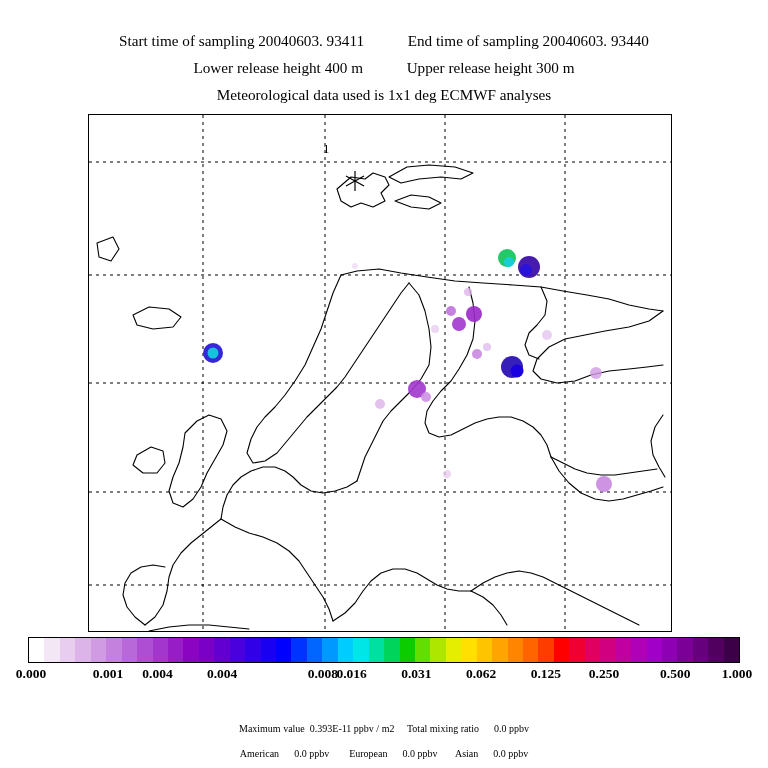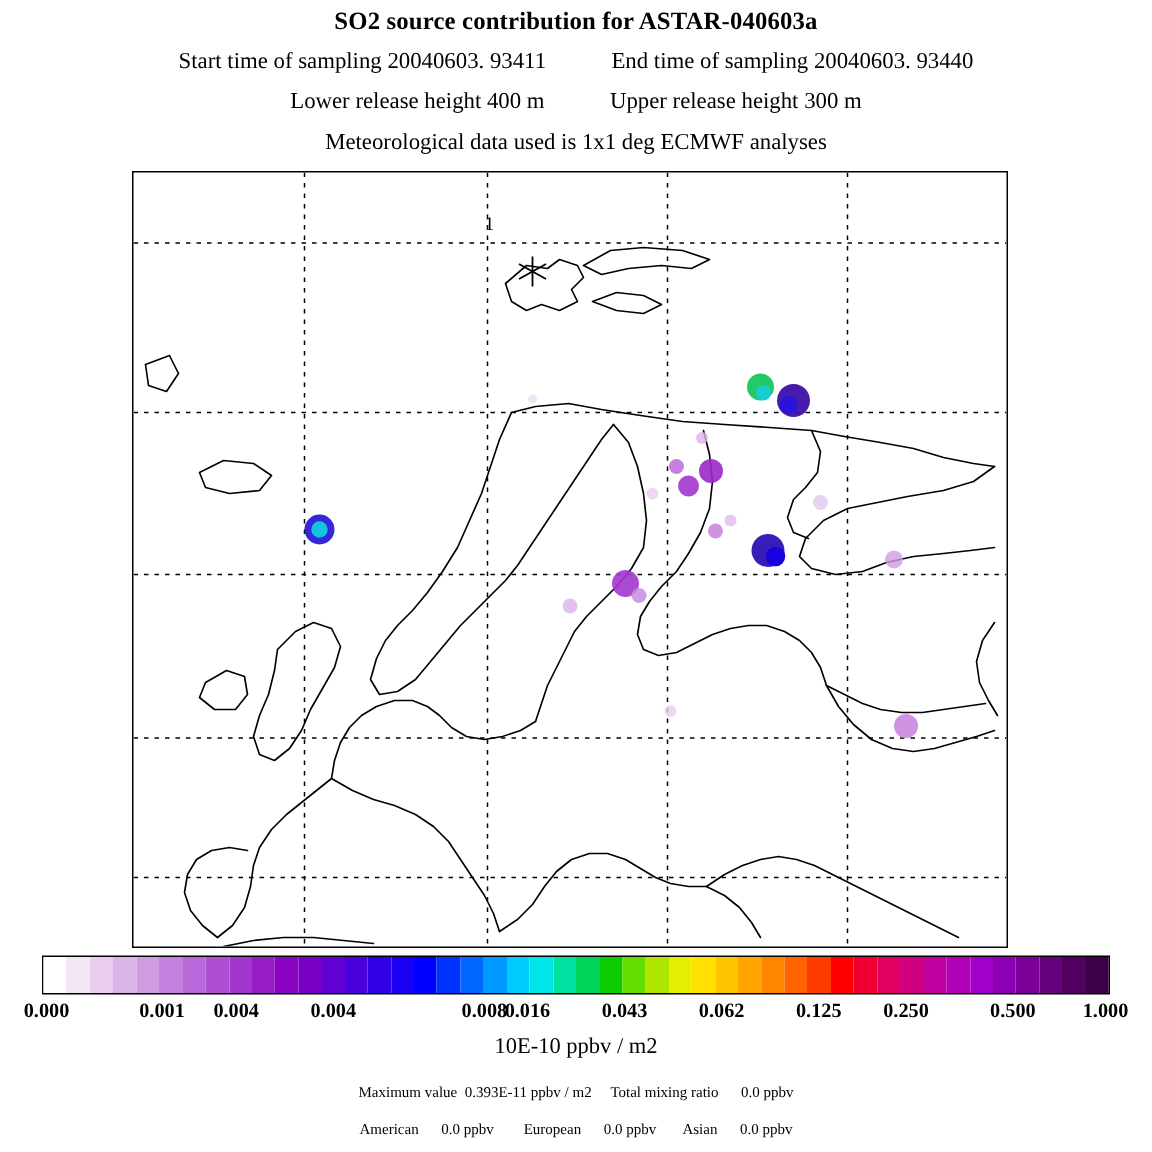--- a/index.html
+++ b/index.html
@@ -116,21 +116,20 @@
     display: flex;
     justify-content: center;
   }
   .fcell { white-space: pre; }
 </style>
 </head>
 <body>
 
 <div class="page">
 
-  <div class="title">SO2 source contribution for ASTAR-040603a</div>
 
   <div class="subline l1">
     <span class="sub-left">Start time of sampling 20040603. 93411</span>
     <span class="sub-gap"></span>
     <span class="sub-left">End time of sampling 20040603. 93440</span>
   </div>
 
   <div class="subline l2">
     <span class="sub-left">Lower release height  400 m</span>
     <span class="sub-gap"></span>
@@ -293,28 +292,27 @@
       <span style="background: rgb(82, 0, 96);"></span>
       <span style="background: rgb(60, 0, 72);"></span>
     </div>
   <div class="cbar-ticks" id="colorbar-ticks">
       <span style="left: 31px;">0.000</span>
       <span style="left: 108px;">0.001</span>
       <span style="left: 157.455px;">0.004</span>
       <span style="left: 222.182px;">0.004</span>
       <span style="left: 286.909px; margin-left: 36px;">0.008</span>
       <span style="left: 351.636px;">0.016</span>
-      <span style="left: 416.364px;">0.043</span>
+      <span style="left: 416.364px;">0.031</span>
       <span style="left: 481.091px;">0.062</span>
       <span style="left: 545.818px;">0.125</span>
       <span style="left: 604px;">0.250</span>
       <span style="left: 675.273px;">0.500</span>
       <span style="left: 737px;">1.000</span>
     </div>
-  <div class="cbar-unit">10E-10 ppbv / m2</div>
 
   <div class="footer row1">
     <div class="frow">
       <span class="fcell">Maximum value  0.393E-11 ppbv / m2</span>
       <span class="fcell">     </span>
       <span class="fcell">Total mixing ratio</span>
       <span class="fcell">      </span>
       <span class="fcell">0.0 ppbv</span>
     </div>
   </div>

